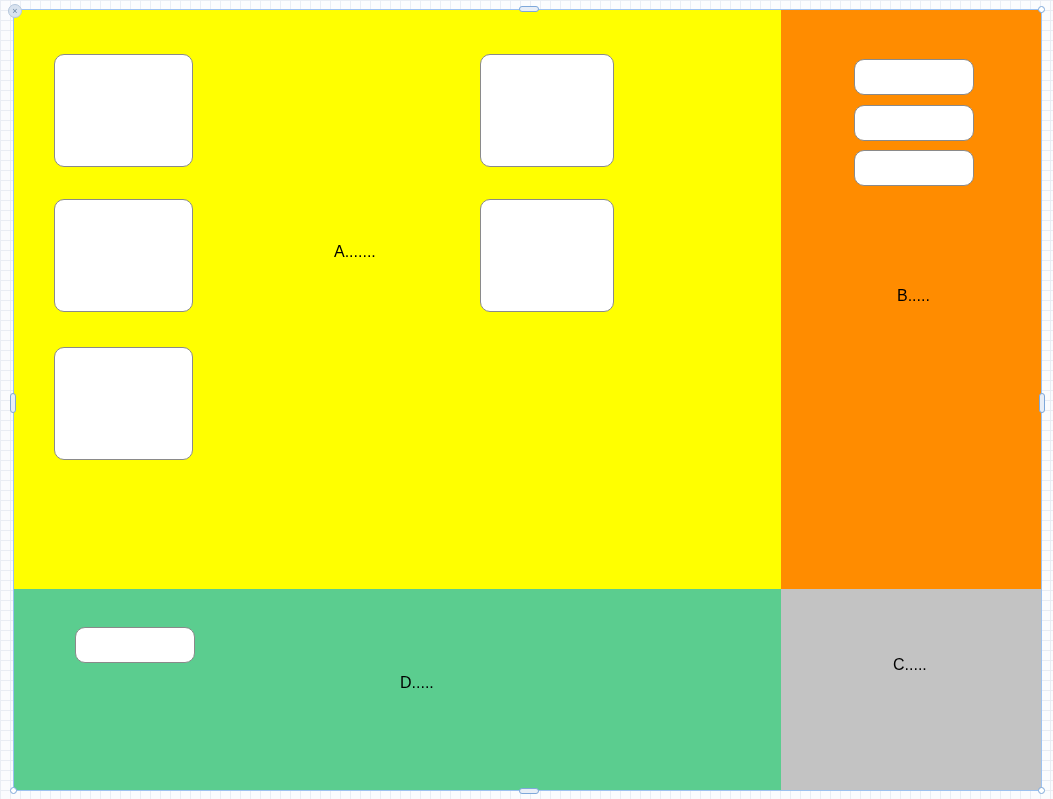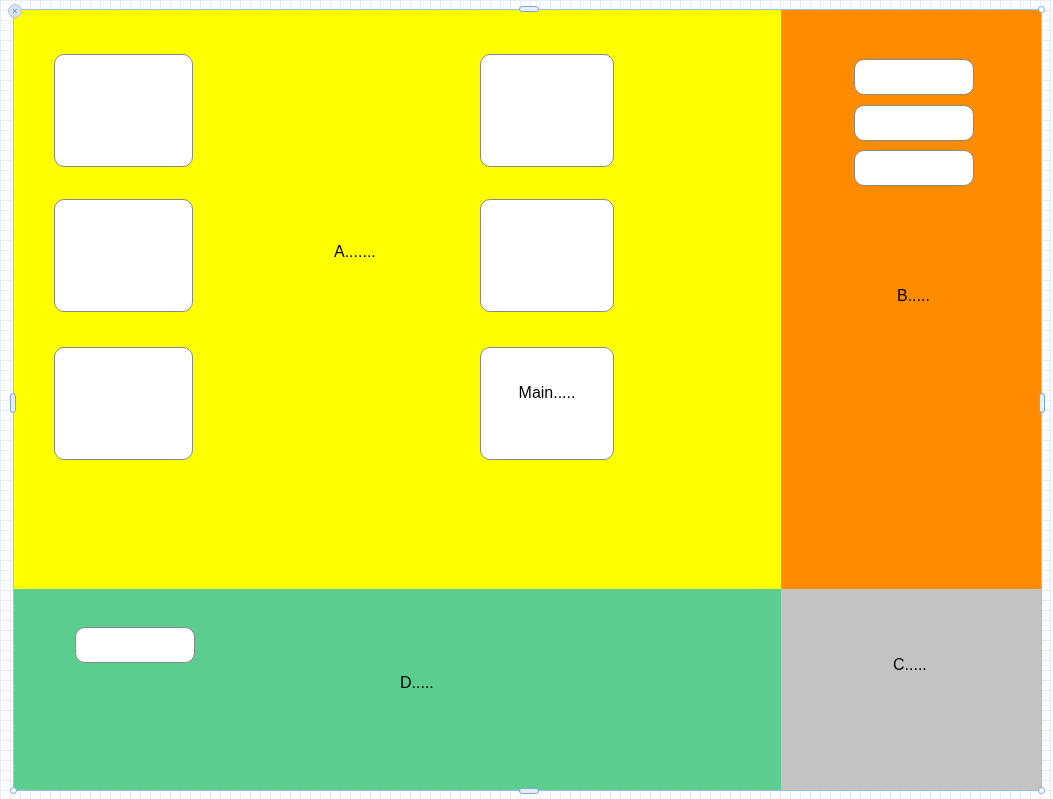--- a/index.html
+++ b/index.html
@@ -120,23 +120,20 @@
 <div class="layout">
 
   <div class="panel panel-a">
     <span class="panel-label" style="left:320px; top:233px;">A.......</span>
 
     <div class="box" style="left:40px;  top:44px;  width:139px; height:113px;"></div>
     <div class="box" style="left:466px; top:44px;  width:134px; height:113px;"></div>
     <div class="box" style="left:40px;  top:189px; width:139px; height:113px;"></div>
     <div class="box" style="left:466px; top:189px; width:134px; height:113px;"></div>
     <div class="box" style="left:40px;  top:337px; width:139px; height:113px;"></div>
-    <div class="box" style="left:466px; top:337px; width:134px; height:113px;">
-      <span class="box-label" style="top:36px;">Main.....</span>
-    </div>
   </div>
 
   <div class="panel panel-b">
     <span class="panel-label" style="left:116px; top:277px;">B.....</span>
 
     <div class="pill" style="left:73px; top:49px;  width:120px; height:36px;"></div>
     <div class="pill" style="left:73px; top:95px;  width:120px; height:36px;"></div>
     <div class="pill" style="left:73px; top:140px; width:120px; height:36px;"></div>
   </div>
 

